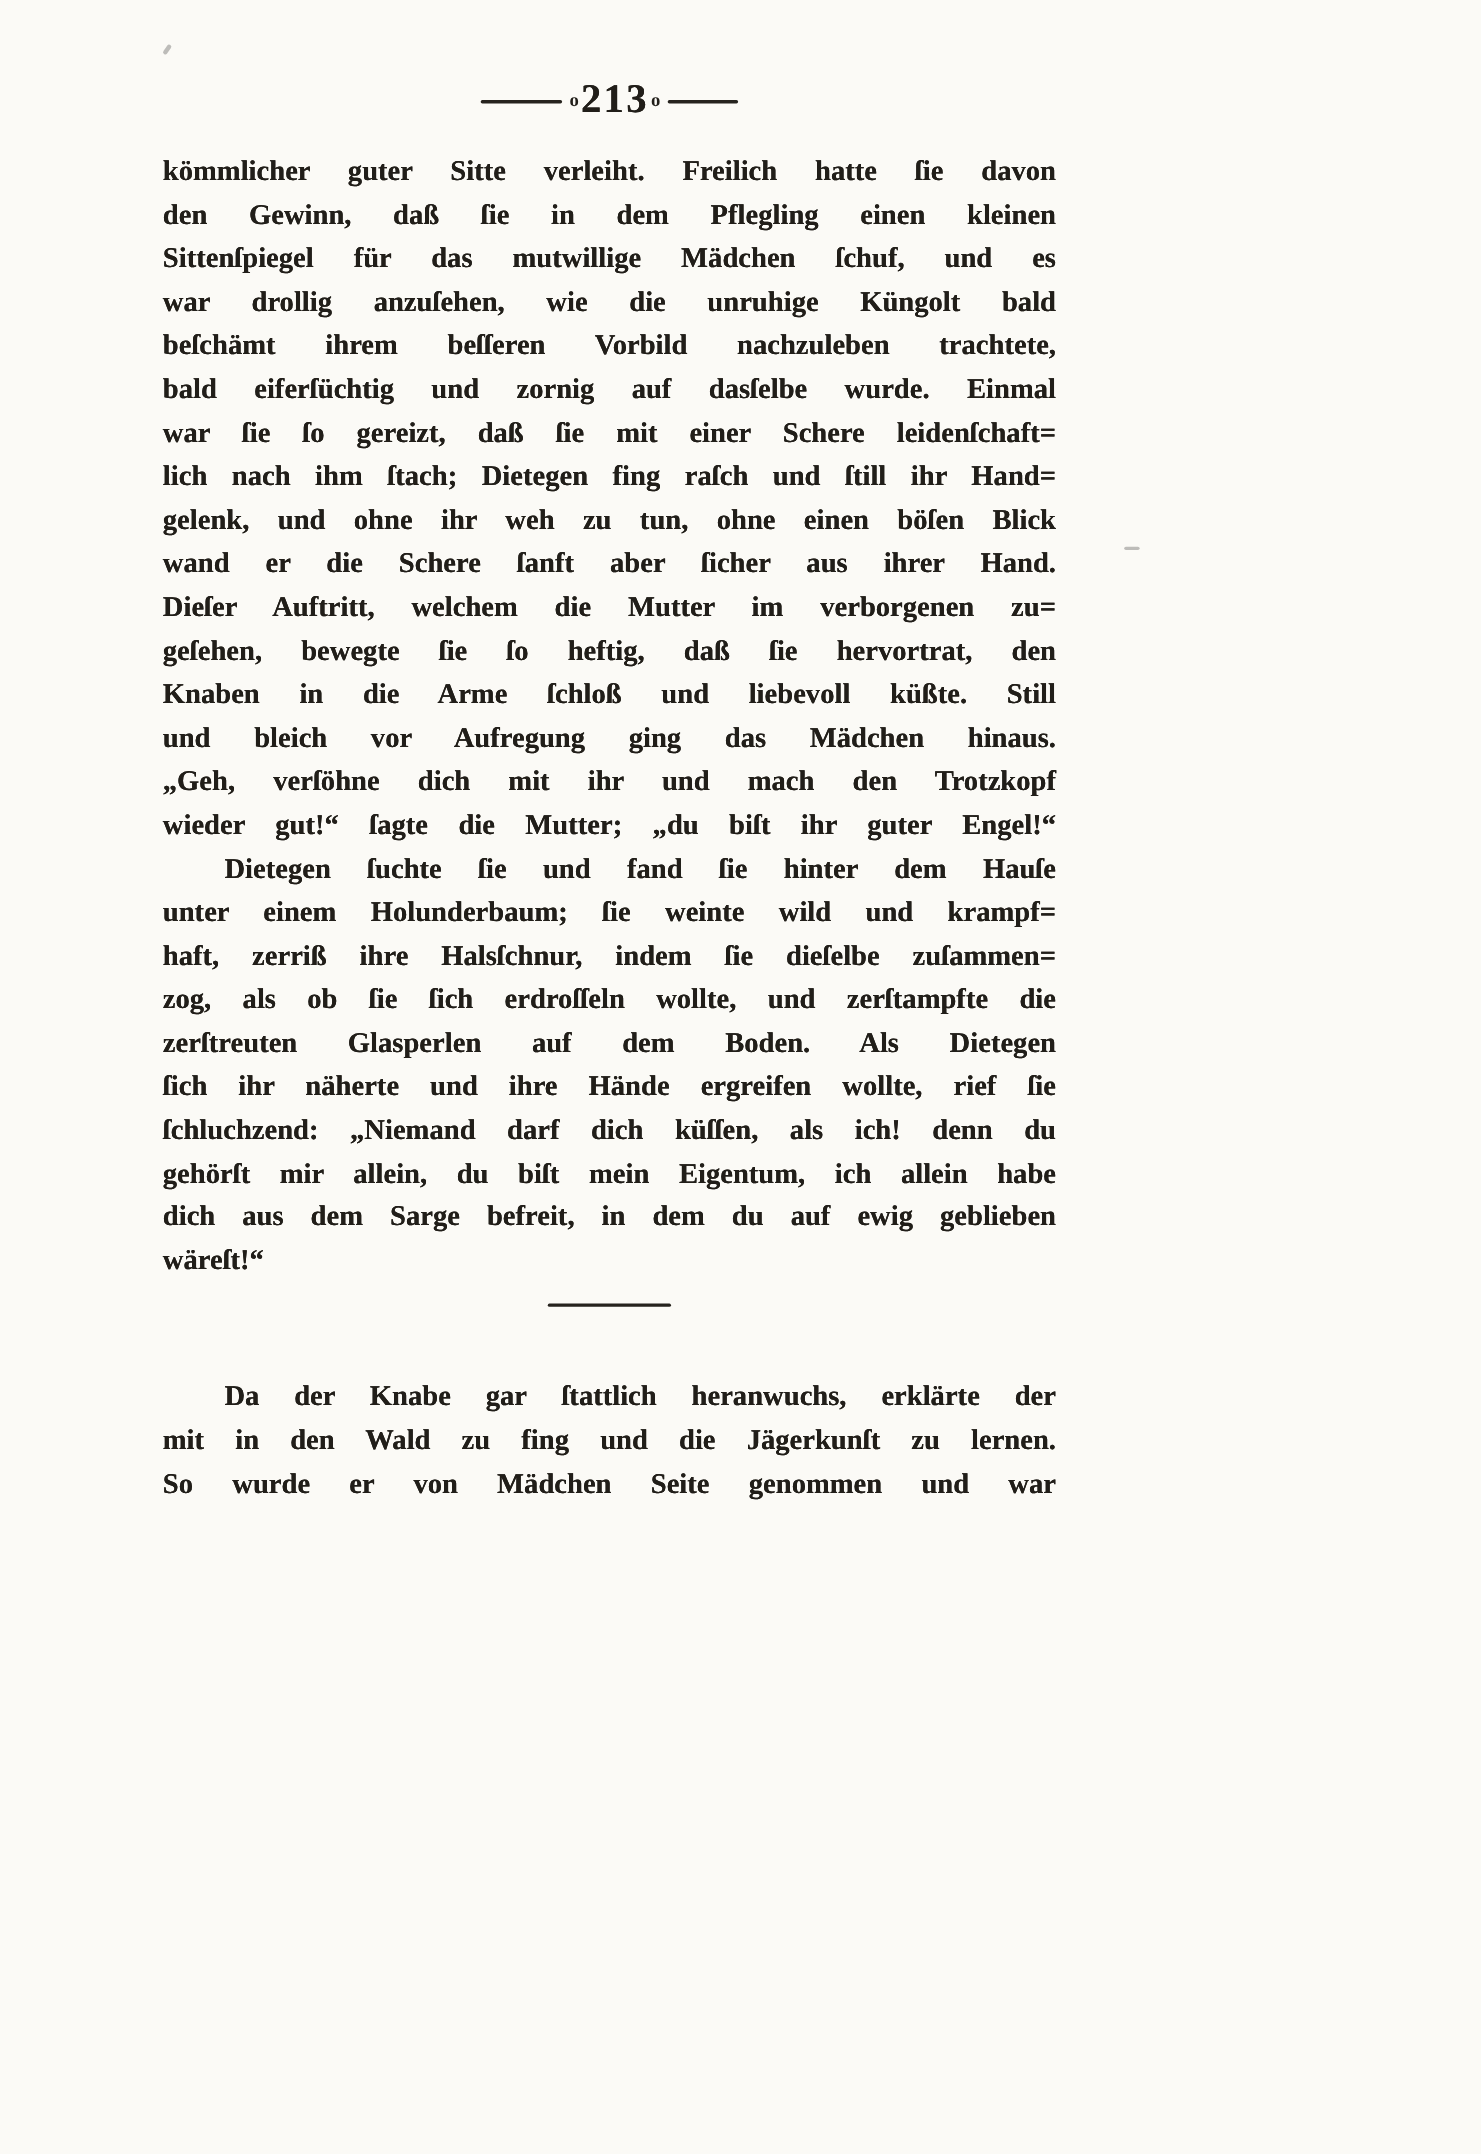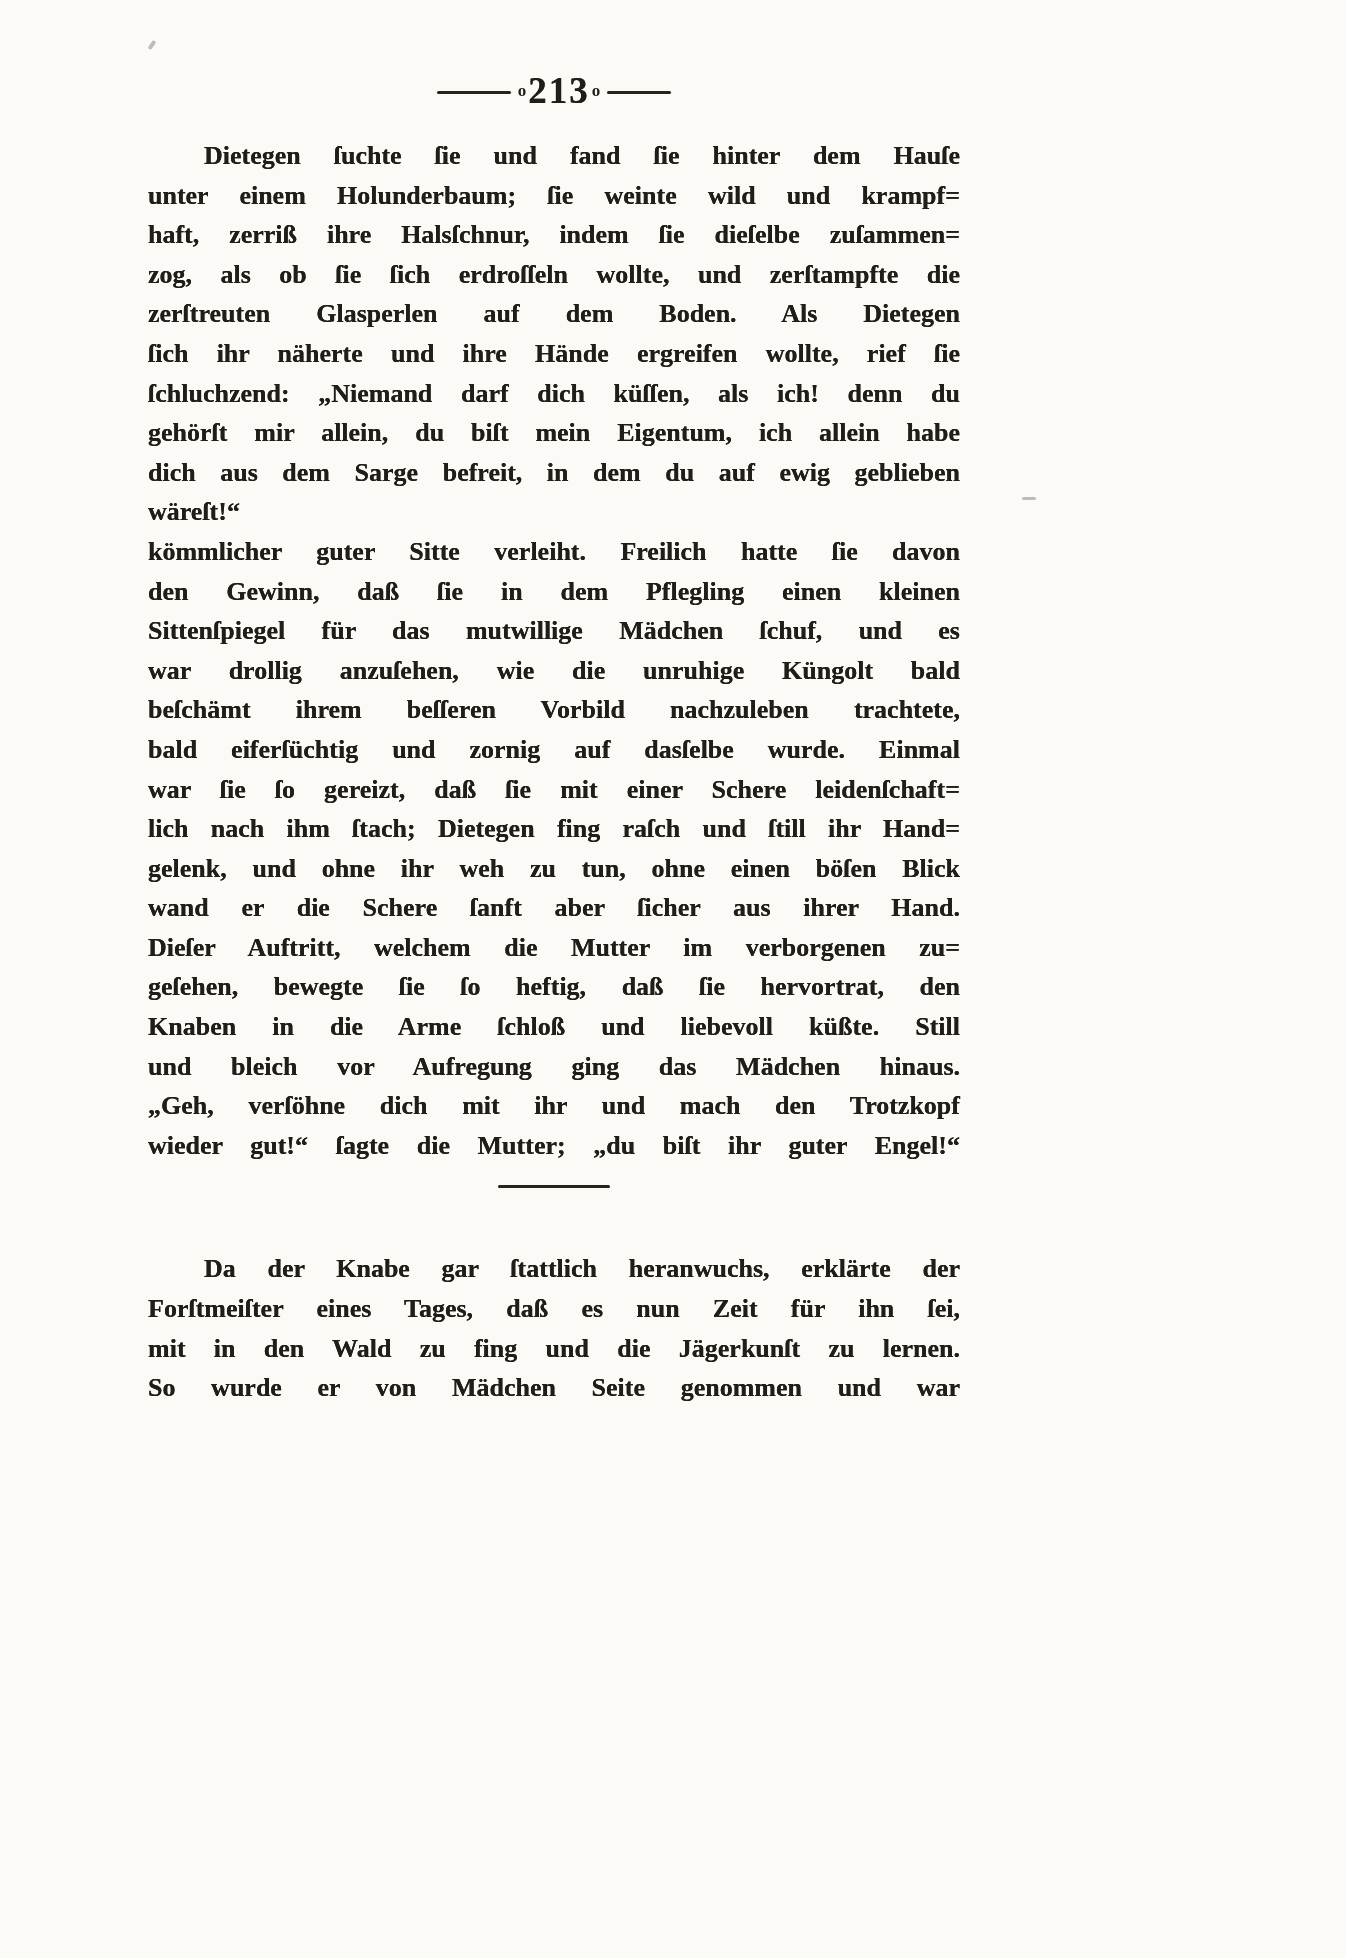--- a/index.html
+++ b/index.html
@@ -101,55 +101,54 @@
   <div class="page-header">
     <span class="rule rule-left"></span>
     <span class="orn">o</span>
     <span class="page-number">213</span>
     <span class="orn">o</span>
     <span class="rule rule-right"></span>
   </div>
 
   <div class="text-block">
       <div class="paragraph">
-        <div class="line indent">Dietegen ſuchte ſie und fand ſie hinter dem Hauſe</div>
-        <div class="line">unter einem Holunderbaum; ſie weinte wild und krampf=</div>
-        <div class="line">haft, zerriß ihre Halsſchnur, indem ſie dieſelbe zuſammen=</div>
-        <div class="line">zog, als ob ſie ſich erdroſſeln wollte, und zerſtampfte die</div>
-        <div class="line">zerſtreuten Glasperlen auf dem Boden. Als Dietegen</div>
-        <div class="line">ſich ihr näherte und ihre Hände ergreifen wollte, rief ſie</div>
-        <div class="line">ſchluchzend: „Niemand darf dich küſſen, als ich! denn du</div>
-        <div class="line">gehörſt mir allein, du biſt mein Eigentum, ich allein habe</div>
-        <div class="line">dich aus dem Sarge befreit, in dem du auf ewig geblieben</div>
-        <div class="line no-justify">wäreſt!“</div>
-      </div>
-      <div class="paragraph">
         <div class="line">kömmlicher guter Sitte verleiht. Freilich hatte ſie davon</div>
         <div class="line">den Gewinn, daß ſie in dem Pflegling einen kleinen</div>
         <div class="line">Sittenſpiegel für das mutwillige Mädchen ſchuf, und es</div>
         <div class="line">war drollig anzuſehen, wie die unruhige Küngolt bald</div>
         <div class="line">beſchämt ihrem beſſeren Vorbild nachzuleben trachtete,</div>
         <div class="line">bald eiferſüchtig und zornig auf dasſelbe wurde. Einmal</div>
         <div class="line">war ſie ſo gereizt, daß ſie mit einer Schere leidenſchaft=</div>
         <div class="line">lich nach ihm ſtach; Dietegen fing raſch und ſtill ihr Hand=</div>
         <div class="line">gelenk, und ohne ihr weh zu tun, ohne einen böſen Blick</div>
         <div class="line">wand er die Schere ſanft aber ſicher aus ihrer Hand.</div>
         <div class="line">Dieſer Auftritt, welchem die Mutter im verborgenen zu=</div>
         <div class="line">geſehen, bewegte ſie ſo heftig, daß ſie hervortrat, den</div>
         <div class="line">Knaben in die Arme ſchloß und liebevoll küßte. Still</div>
         <div class="line">und bleich vor Aufregung ging das Mädchen hinaus.</div>
         <div class="line">„Geh, verſöhne dich mit ihr und mach den Trotzkopf</div>
         <div class="line">wieder gut!“ ſagte die Mutter; „du biſt ihr guter Engel!“</div>
       </div>
+      <div class="paragraph">
+        <div class="line indent">Dietegen ſuchte ſie und fand ſie hinter dem Hauſe</div>
+        <div class="line">unter einem Holunderbaum; ſie weinte wild und krampf=</div>
+        <div class="line">haft, zerriß ihre Halsſchnur, indem ſie dieſelbe zuſammen=</div>
+        <div class="line">zog, als ob ſie ſich erdroſſeln wollte, und zerſtampfte die</div>
+        <div class="line">zerſtreuten Glasperlen auf dem Boden. Als Dietegen</div>
+        <div class="line">ſich ihr näherte und ihre Hände ergreifen wollte, rief ſie</div>
+        <div class="line">ſchluchzend: „Niemand darf dich küſſen, als ich! denn du</div>
+        <div class="line">gehörſt mir allein, du biſt mein Eigentum, ich allein habe</div>
+        <div class="line">dich aus dem Sarge befreit, in dem du auf ewig geblieben</div>
+        <div class="line no-justify">wäreſt!“</div>
+      </div>
       <div class="divider-wrap">
         <div class="divider-line"></div>
       </div>
       <div class="paragraph">
         <div class="line indent">Da der Knabe gar ſtattlich heranwuchs, erklärte der</div>
-        <div class="line">Forſtmeiſter eines Tages, daß es nun Zeit für ihn ſei,</div>
         <div class="line">mit in den Wald zu fing und die Jägerkunſt zu lernen.</div>
         <div class="line">So wurde er von Mädchen Seite genommen und war</div>
       </div>
     </div>
 
   <div class="artifact artifact-1"></div>
   <div class="artifact artifact-2"></div>
 
 </div>
 

